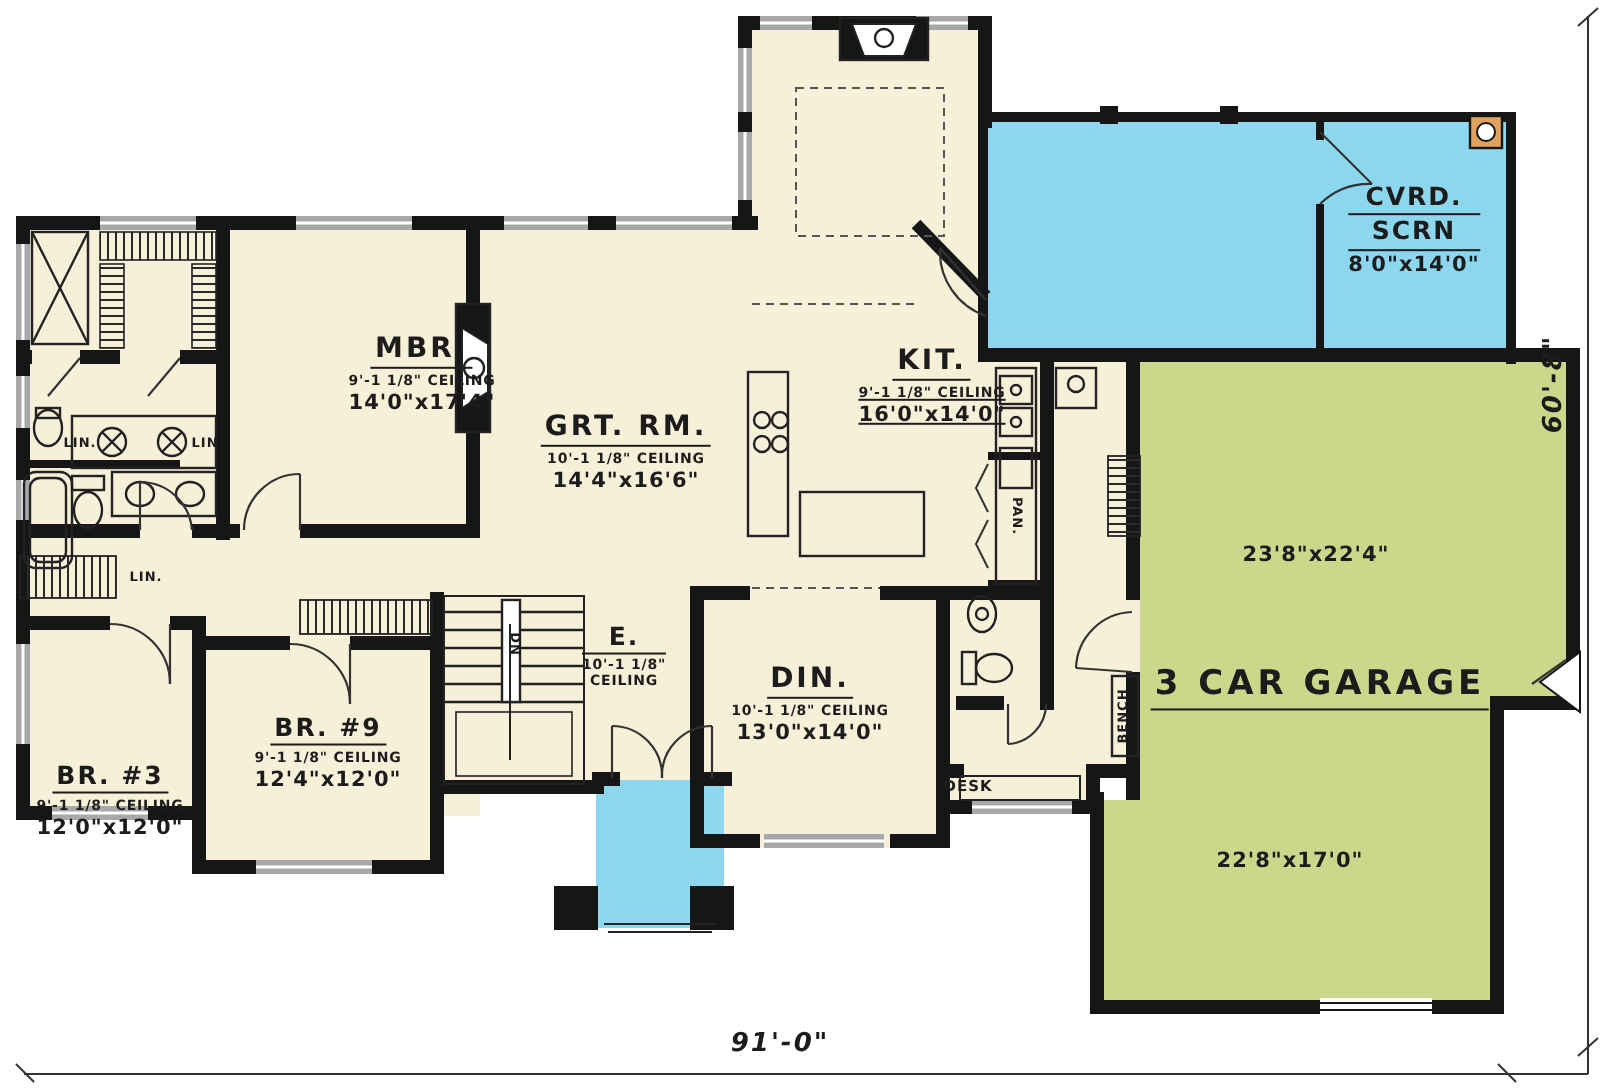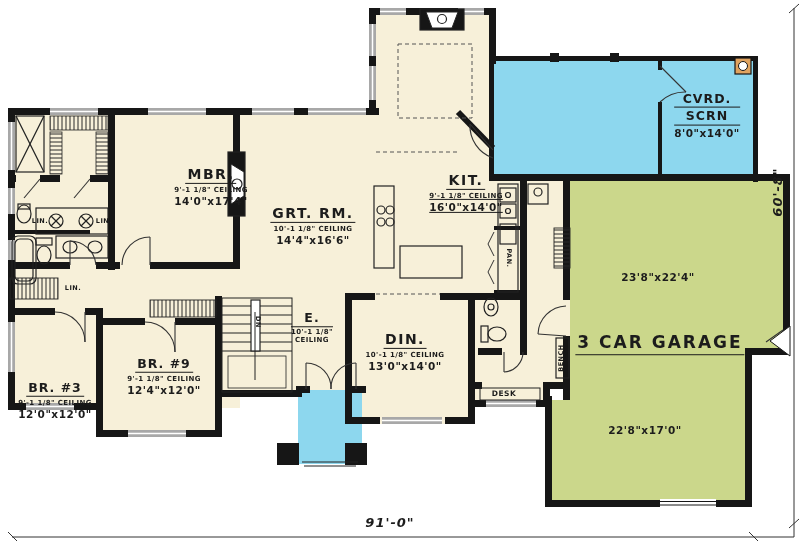--- a/index.html
+++ b/index.html
@@ -435,19 +435,19 @@
     <span class="rn sm">E.</span>
     <span class="rc" style="margin-top:1px">10'-1 1/8"</span>
     <span class="rc" style="margin-top:0">CEILING</span>
   </div>
 
   <div class="lbl tiny" style="left:40px;top:222px;">LIN.</div>
   <div class="lbl tiny" style="left:104px;top:222px;">LIN.</div>
   <div class="lbl tiny" style="left:73px;top:289px;">LIN.</div>
   <div class="lbl tiny rot90" style="left:508px;top:258px;">PAN.</div>
   <div class="lbl tiny rotm90" style="left:562px;top:358px;">BENCH</div>
-  <div class="lbl tiny" style="left:504px;top:394px;font-size:7.5px;text-align:right;">DESK</div>
+  <div class="lbl tiny" style="left:484px;top:394px;font-size:7.5px;text-align:right;">DESK</div>
   <div class="lbl tiny rot90" style="left:257px;top:322px;">DN</div>
 
   <div class="lbl dim" style="left:390px;top:523px;">91'-0"</div>
   <div class="lbl dim rotm90" style="left:778px;top:192px;">60'-8"</div>
 
 </div>
 
 </body></html>

